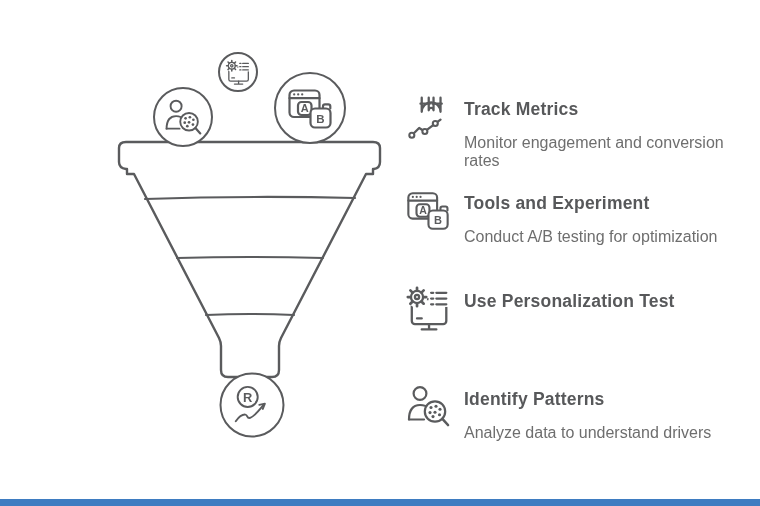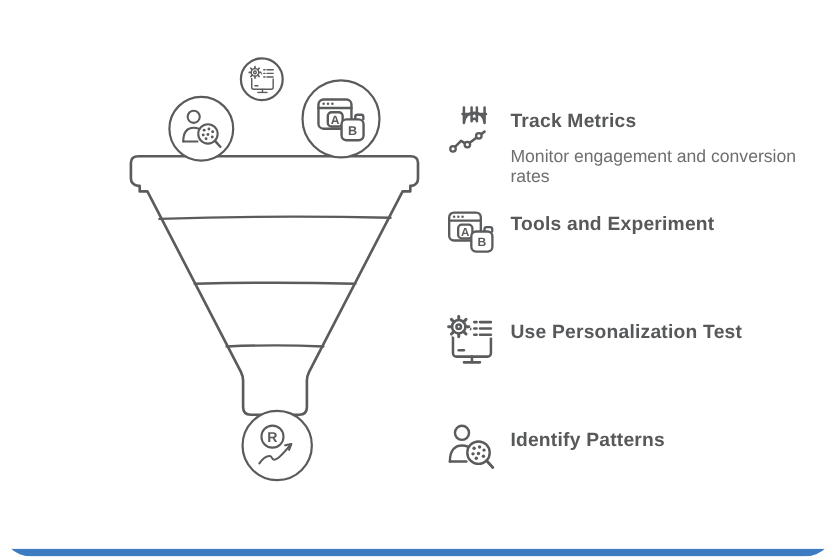--- a/index.html
+++ b/index.html
@@ -7,21 +7,20 @@
     --stroke:#5a5b5d;
     --heading:#57585a;
     --description:#6e6e6e;
     --canvas-bg:#ffffff;
   }
   html,body{margin:0;padding:0;background:#fff;}
   .canvas{
     position:relative;width:760px;height:506px;overflow:hidden;
     background:var(--canvas-bg);
     font-family:"Liberation Sans",sans-serif;
-    border-radius:29px;
   }
   .stage{position:absolute;left:0;top:0;width:760px;height:506px;}
   
   .stk{fill:none;stroke:var(--stroke);stroke-width:2.2;stroke-linecap:round;stroke-linejoin:round;}
   .sw24{stroke-width:2.4;}
   .sw20{stroke-width:2;}
   .sw26{stroke-width:2.6;}
   .fillw{fill:#fff;}
   .wfill{fill:#fff;stroke:none;}
   .dot{fill:var(--stroke);stroke:none;}
@@ -136,35 +135,37 @@
       <p>Monitor engagement and conversion rates</p>
     </div>
   </div>
 
   <div class="row" style="top:186px">
     <svg class="icn" viewBox="0 0 48 46">
         <use href="#icon-ab"></use>
       </svg>
     <div class="txt">
       <h2>Tools and Experiment</h2>
+      <p>Conduct A/B testing for optimization</p>
     </div>
   </div>
 
   <div class="row" style="top:284px">
     <svg class="icn" viewBox="0 0 44 44">
         <use href="#icon-monitor-gear"></use>
       </svg>
     <div class="txt">
       <h2>Use Personalization Test</h2>
     </div>
   </div>
 
   <div class="row" style="top:382px">
     <svg class="icn" viewBox="0 0 46 44">
         <use href="#icon-person-magnifier"></use>
       </svg>
     <div class="txt">
       <h2>Identify Patterns</h2>
+      <p>Analyze data to understand drivers</p>
     </div>
   </div>
 
   <div class="accent-bar"></div>
 </div>
 
 </body></html>

